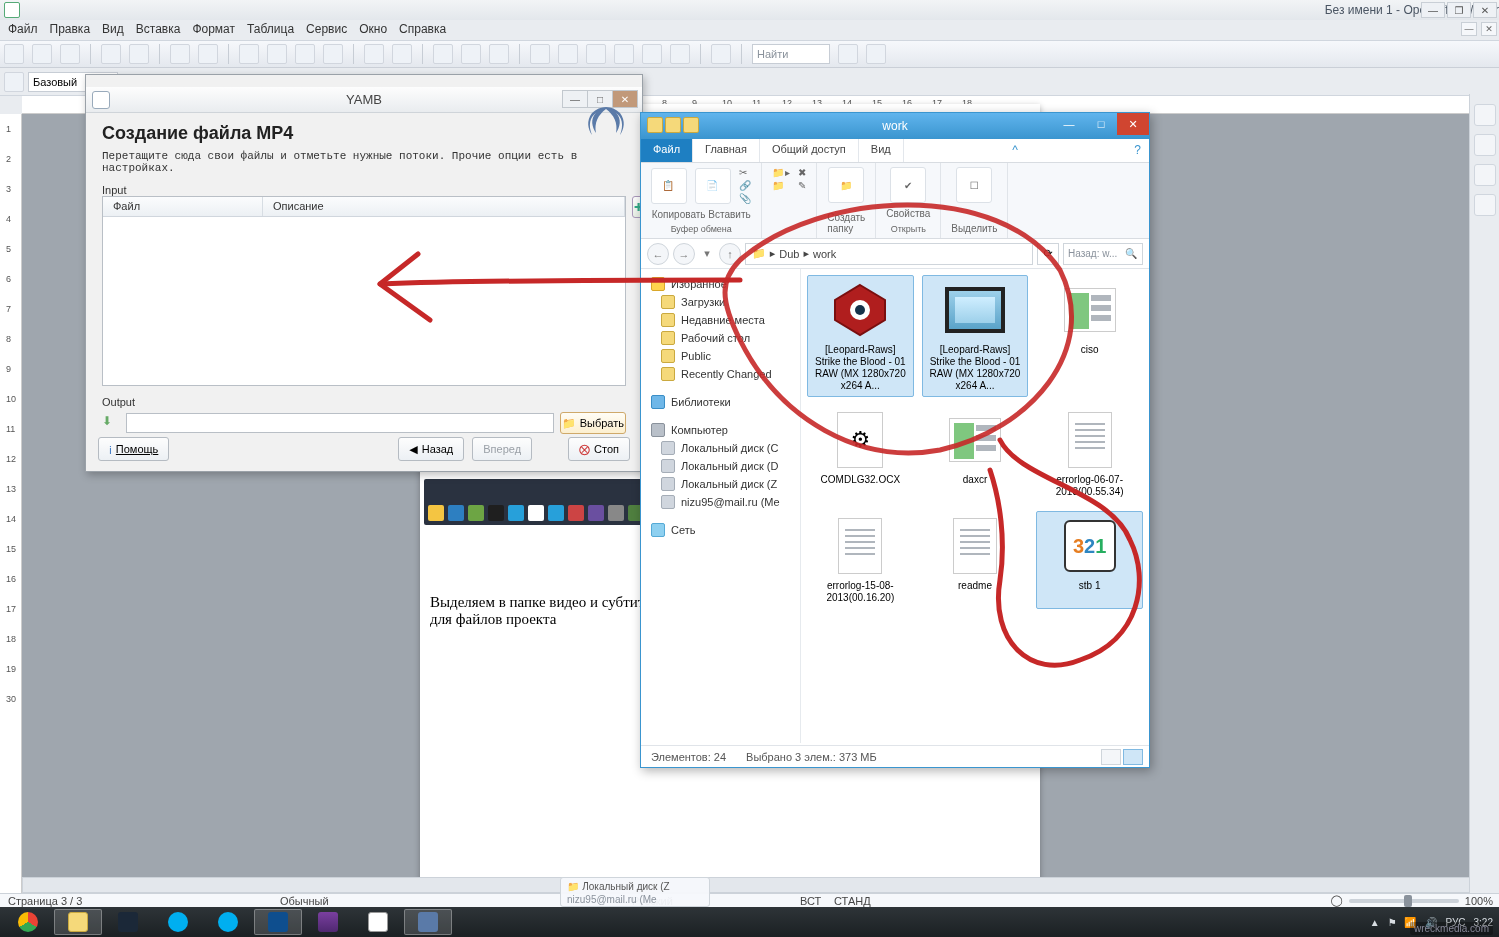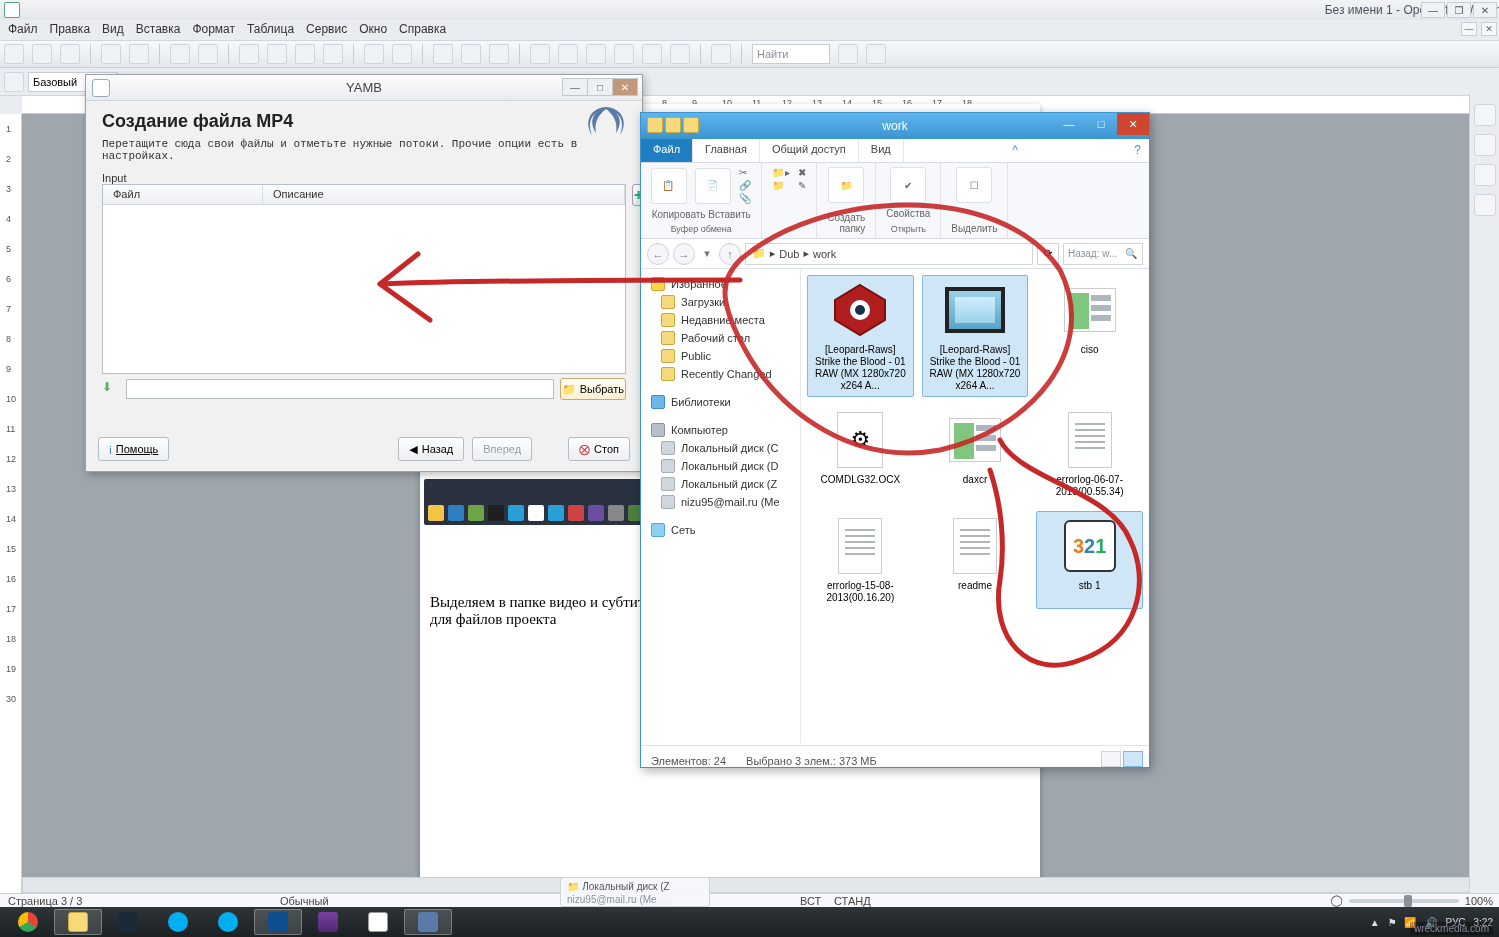--- a/index.html
+++ b/index.html
@@ -45,21 +45,21 @@
 .oo-sidepanel div{width:22px;height:22px;background:#f3f5f8;border:1px solid #d0d6de;border-radius:3px;}
 
 .oo-statusbar{position:absolute;bottom:30px;left:0;right:0;height:14px;background:#f6f8fb;border-top:1px solid #ccd2d9;font-size:11px;color:#444;display:flex;align-items:center;padding:0 6px;}
 .oo-statusbar .seg{position:absolute;}
 .oo-zoom{position:absolute;right:6px;display:flex;align-items:center;gap:6px;}
 .oo-zoom .slider{width:110px;height:4px;background:#ccd2d9;border-radius:2px;position:relative;}
 .oo-zoom .slider::after{content:"";position:absolute;left:50%;top:-4px;width:8px;height:12px;background:#8a929c;border-radius:2px;}
 
 
 .yamb{position:absolute;left:85px;top:74px;width:558px;height:398px;background:#f1f1f1;border:1px solid #9aa1a8;box-shadow:2px 3px 8px rgba(0,0,0,.25);}
-.yamb-title{height:26px;background:linear-gradient(#fdfdfd,#e9ecef);border-bottom:1px solid #cfd4d9;display:flex;align-items:center;justify-content:center;font-size:13px;color:#444;position:relative;}
+.yamb-title{height:26px;background:linear-gradient(#fdfdfd,#e9ecef);border-bottom:1px solid #cfd4d9;display:flex;align-items:center;justify-content:center;font-size:13px;color:#444;position:relative;margin-top:12px;}
 .yamb-title .ic{position:absolute;left:6px;top:4px;width:18px;height:18px;background:#fff;border:1px solid #9ab;border-radius:3px;}
 .yamb-title .ctrls{position:absolute;right:4px;top:3px;display:flex;}
 .yamb-title .ctrls div{width:26px;height:18px;border:1px solid #c2c8ce;background:#eef1f4;margin-left:-1px;display:flex;align-items:center;justify-content:center;font-size:10px;color:#666;}
 .yamb-title .ctrls .close{background:#c1997a;color:#fff;}
 .yamb-body{padding:10px 16px;}
 .yamb-h1{font-size:18px;font-weight:bold;margin-bottom:6px;color:#222;}
 .yamb-sub{font-size:11px;color:#333;font-family:Liberation Mono, monospace;}
 .yamb-logo{position:absolute;right:16px;top:30px;width:40px;height:40px;}
 .yamb-input-lbl{font-size:11px;color:#333;margin-top:10px;}
 .yamb-list{border:1px solid #b9bfc6;background:#fff;height:190px;position:relative;}
@@ -105,21 +105,21 @@
 .exp-tree .lib{background:#6fb7e8;border-color:#3a8ec7;}
 .exp-tree .comp{background:#b9c0c9;border-color:#8a929c;}
 .exp-tree .disk{background:#d0d6de;border-color:#a5adb7;}
 .exp-tree .net{background:#8ed0f0;border-color:#55aad6;}
 .exp-files{flex:1;padding:6px;overflow:hidden;position:relative;}
 .exp-grid{display:grid;grid-template-columns:repeat(3,1fr);gap:8px;}
 .file-item{display:flex;flex-direction:column;align-items:center;font-size:10px;text-align:center;padding:4px;border:1px solid transparent;border-radius:2px;}
 .file-item.sel{background:#cfe6f7;border-color:#7fb9e2;}
 .file-ic{width:60px;height:60px;margin-bottom:4px;display:flex;align-items:center;justify-content:center;position:relative;}
 .file-item .nm{max-width:100px;line-height:1.2;word-break:break-word;}
-.exp-status{position:absolute;bottom:0;left:0;right:0;height:22px;border-top:1px solid #e0e4e9;display:flex;align-items:flex-end;padding:0 10px;font-size:11px;color:#555;gap:20px;}
+.exp-status{position:absolute;bottom:0;left:0;right:0;height:22px;border-top:1px solid #e0e4e9;display:flex;align-items:center;padding:0 10px;font-size:11px;color:#555;gap:20px;}
 .exp-view-btns{position:absolute;right:6px;display:flex;gap:2px;}
 .exp-view-btns div{width:20px;height:16px;border:1px solid #cfd5db;background:#f4f6f9;}
 .exp-view-btns div.act{background:#cfe6f7;border-color:#7fb9e2;}
 
 
 .anno{position:absolute;inset:0;pointer-events:none;}
 
 
 .win-taskbar{position:absolute;bottom:0;left:0;right:0;height:30px;background:linear-gradient(#2e3438,#1b2023);display:flex;align-items:center;padding:0 4px;gap:2px;}
 .tb-item{width:48px;height:26px;border-radius:2px;display:flex;align-items:center;justify-content:center;}
@@ -306,20 +306,21 @@
         <div class="yamb-list-head">
           <div style="width:160px">Файл</div>
           <div style="flex:1">Описание</div>
         </div>
       </div>
       <div class="yamb-add">
           <span style="color:#3a8">✚</span>
           <span>Добавить</span>
         </div>
     </div>
+    <div class="yamb-output-lbl">Output</div>
     <div class="yamb-out-row">
       <span class="yamb-out-ic">⬇</span>
       <div class="yamb-out-input"></div>
       <div class="yamb-browse">
           <span>📁</span>
           <span>Выбрать</span>
         </div>
     </div>
   </div>
   <div class="yamb-footer">
@@ -385,21 +386,21 @@
         <div style="display:flex;flex-direction:column;gap:2px">
           <span>✖</span>
           <span>✎</span>
         </div>
       </div>
       <div>&nbsp;</div>
         <div>&nbsp;</div>
     </div>
     <div class="rib-group">
       <div class="rib-big">📁</div>
-      <div style="white-space:pre;text-align:right">Создать
+      <div style="white-space:pre;text-align:left">Создать
 папку</div>
     </div>
     <div class="rib-group">
       <div class="rib-big">✔</div>
       <div>Свойства</div>
       <div style="font-size:9px">Открыть</div>
     </div>
     <div class="rib-group">
       <div class="rib-big">☐</div>
       <div>Выделить</div>

